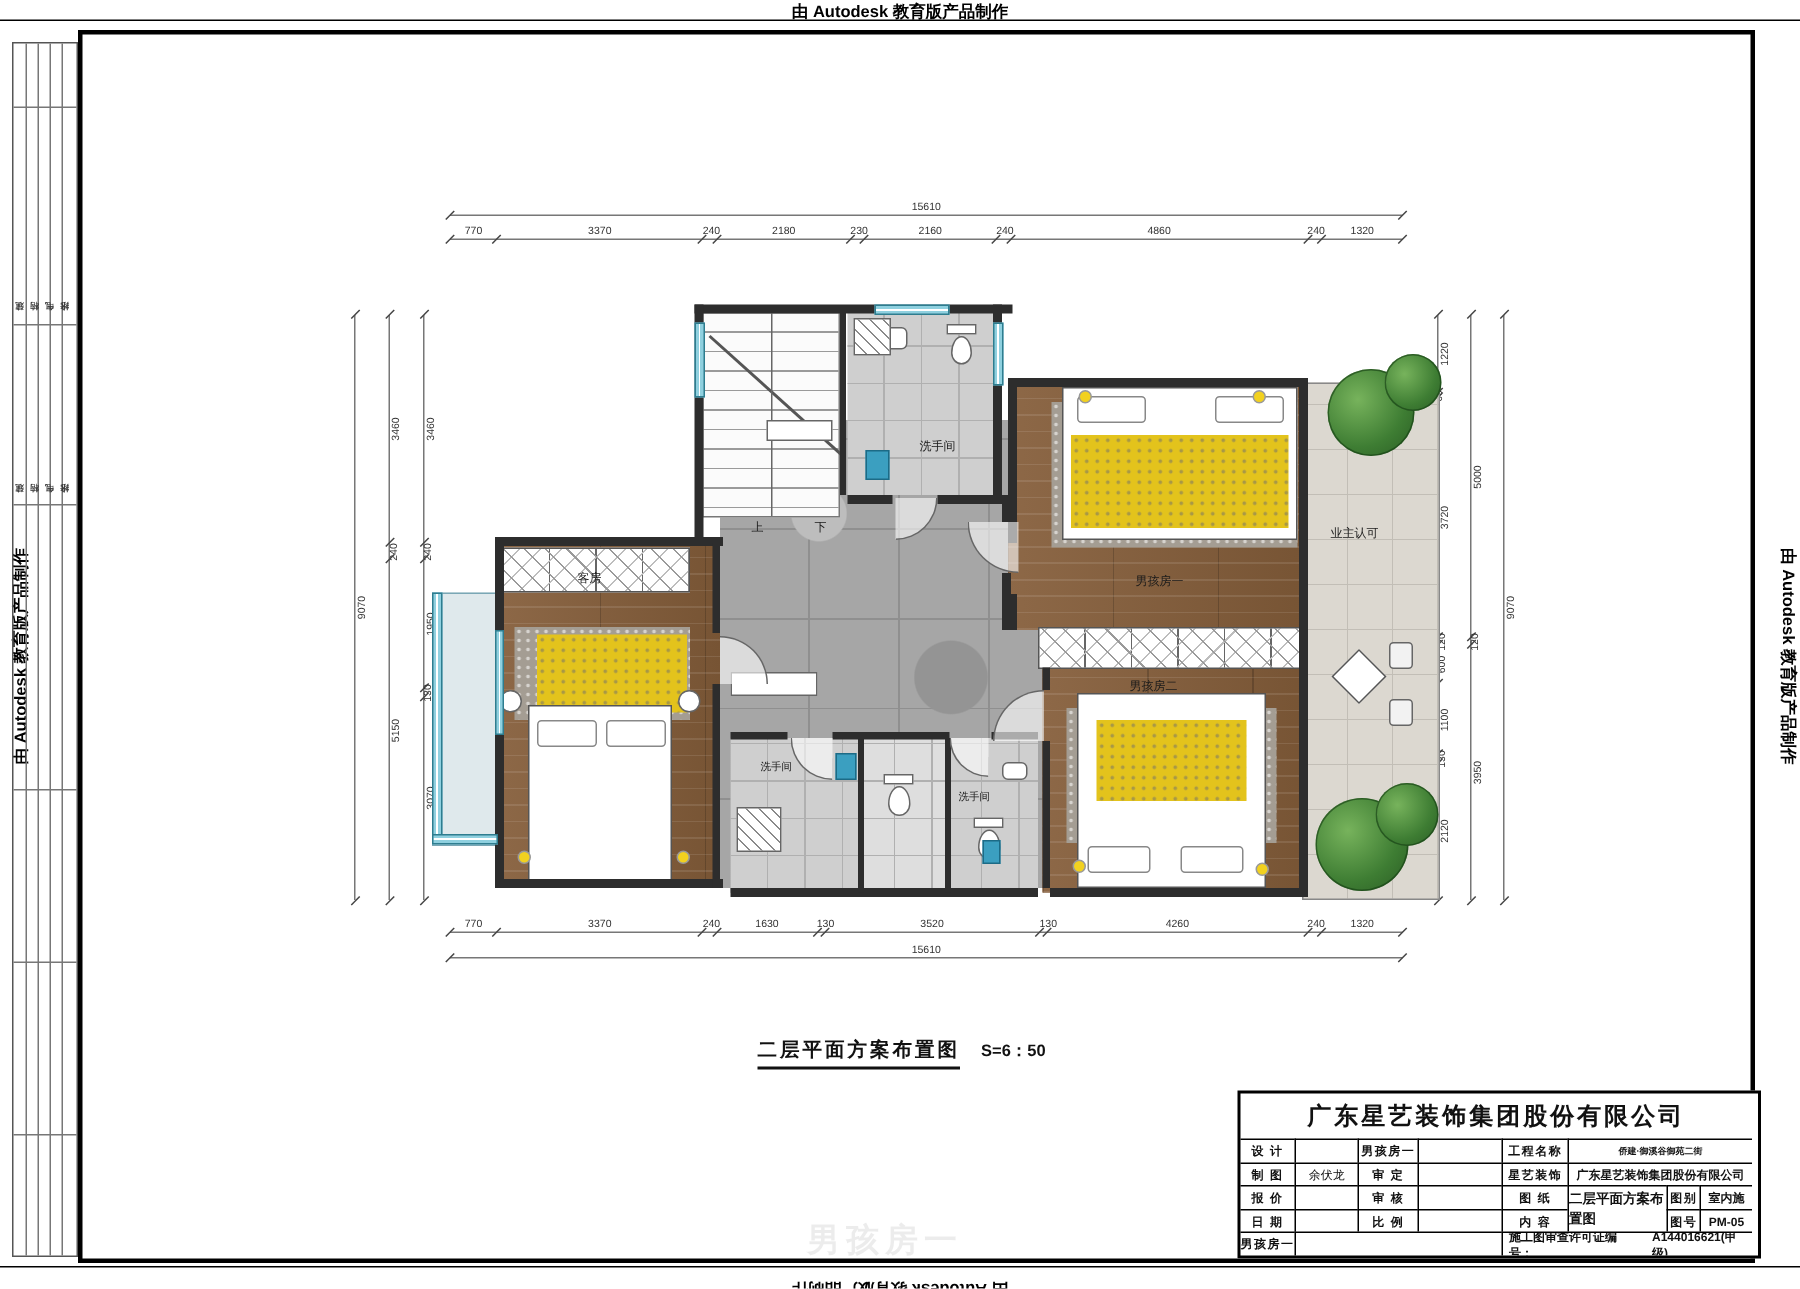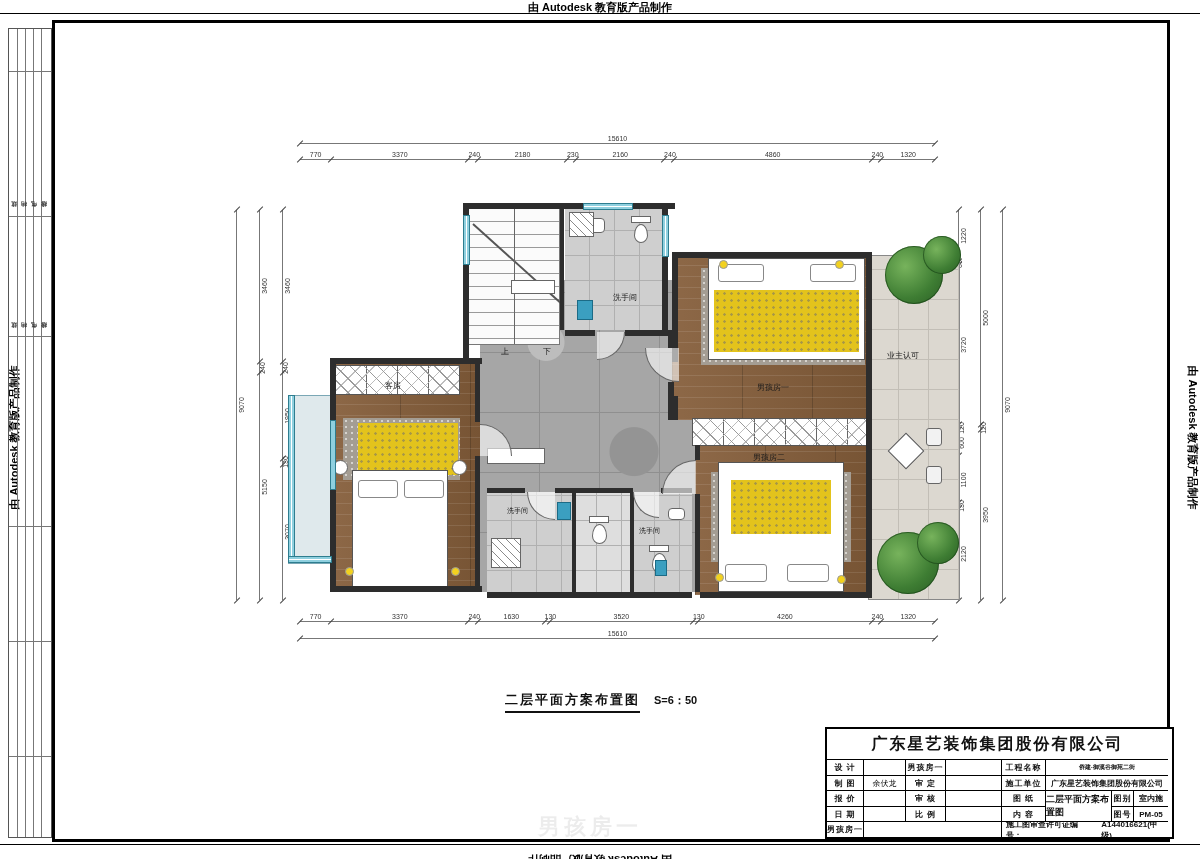--- a/index.html
+++ b/index.html
@@ -434,21 +434,21 @@
   <div></div>
   <div class="lab">男孩房一</div>
   <div></div>
   <div class="lab">工程名称</div>
   <div class="sm" style="grid-column:6/9;">侨建·御溪谷御苑二街</div>
 
   <div class="lab nb">制 图</div>
   <div>余伏龙</div>
   <div class="lab">审 定</div>
   <div></div>
-  <div class="lab">施工单位</div>
+  <div class="lab">星艺装饰</div>
   <div style="grid-column:6/9;font-weight:bold;">广东星艺装饰集团股份有限公司</div>
 
   <div class="lab nb">报 价</div>
   <div></div>
   <div class="lab">审 核</div>
   <div></div>
   <div class="lab">图 纸</div>
   <div class="content">二层平面方案布置图</div>
   <div class="lab">图别</div>
   <div style="font-weight:bold;">室内施</div>

